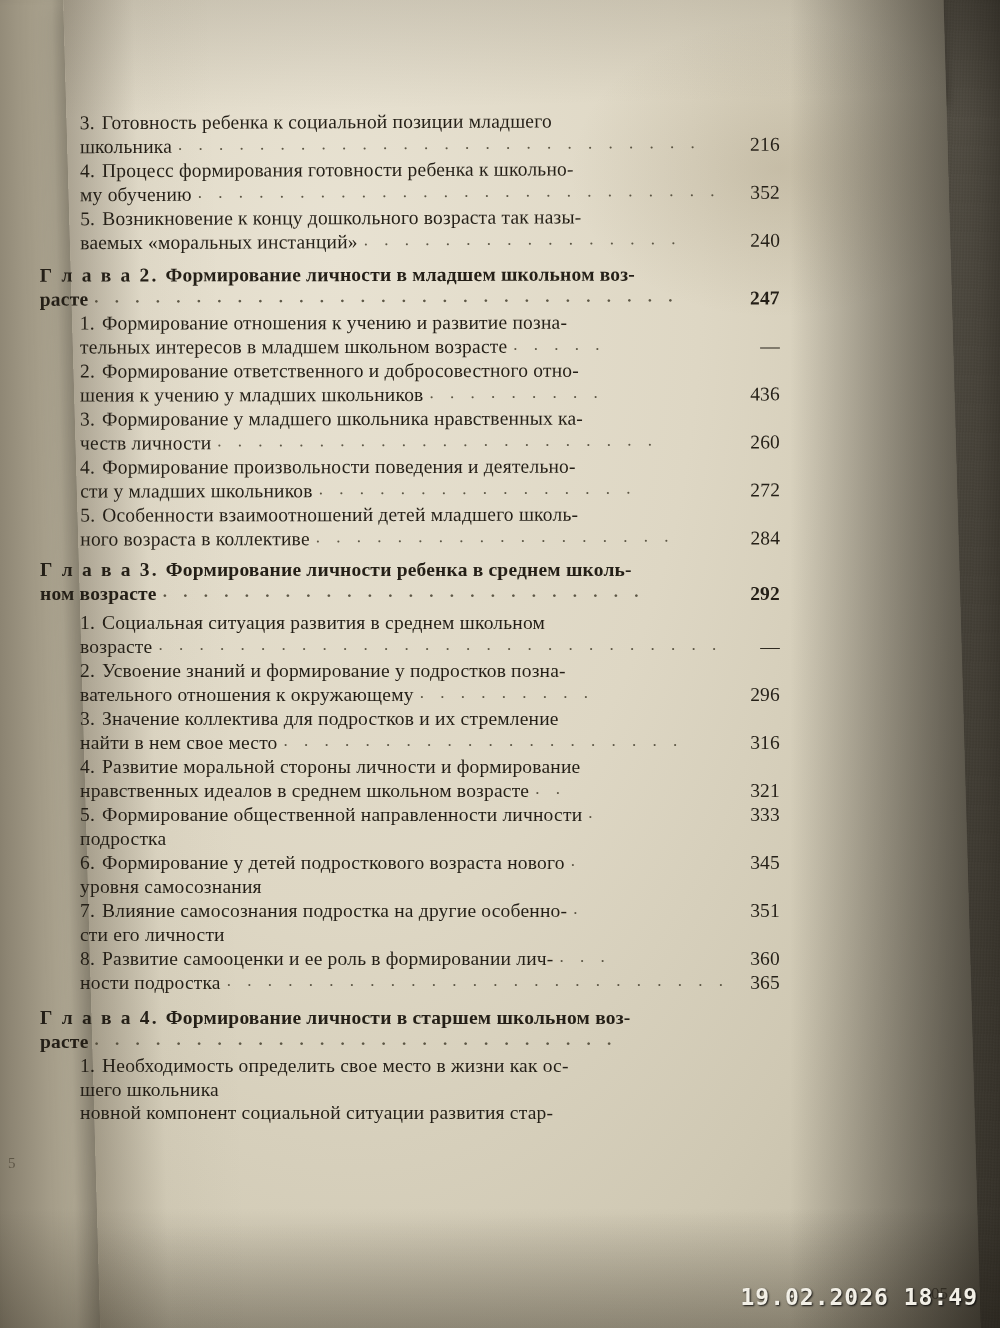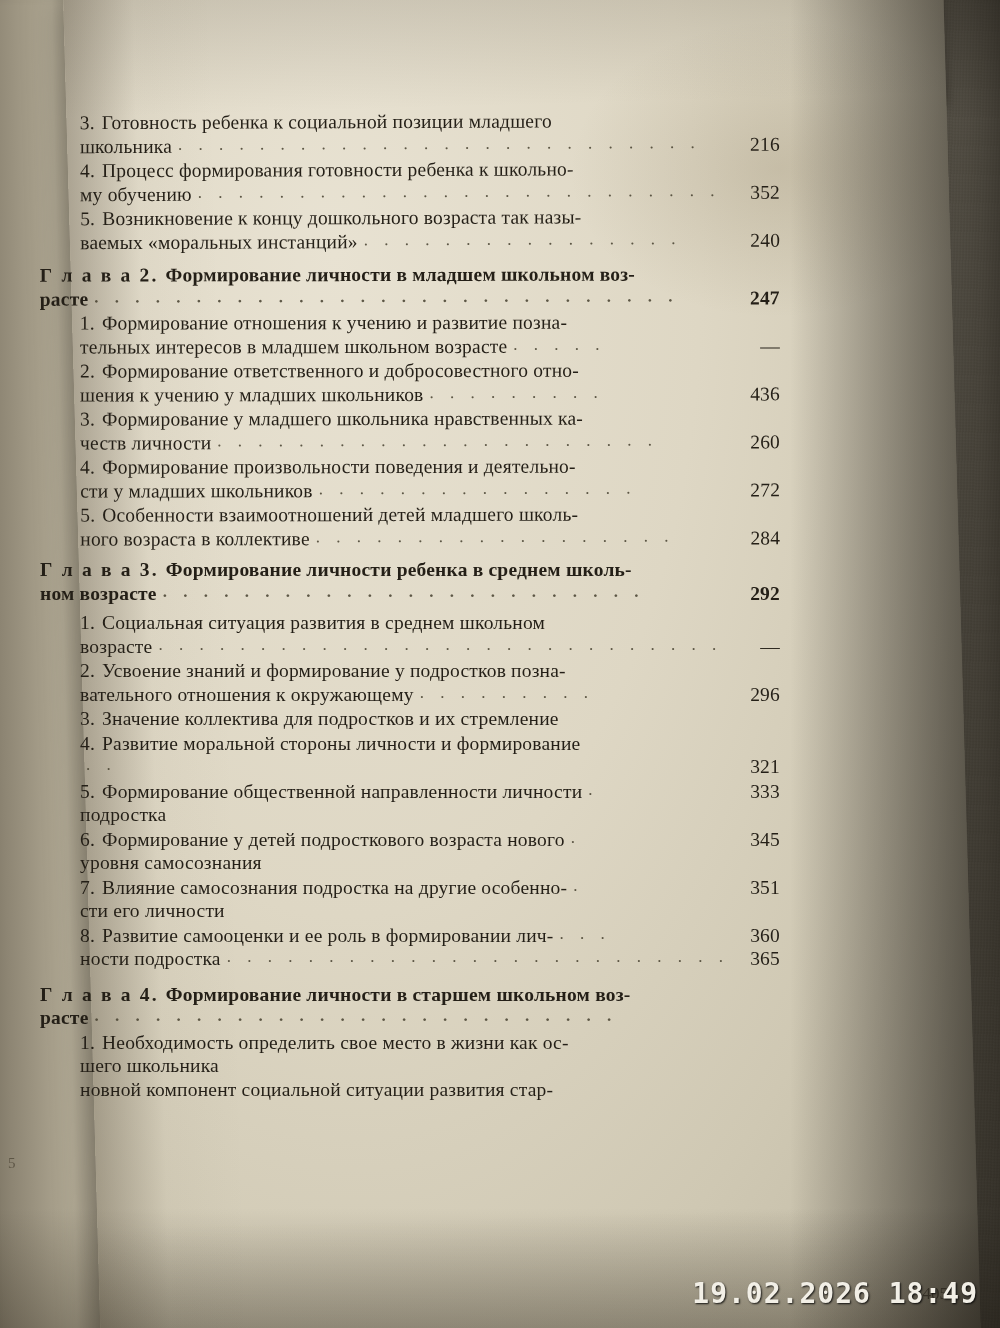--- a/index.html
+++ b/index.html
@@ -149,21 +149,21 @@
   
   .block-a { transform: rotate(-0.2deg); }
   .block-b { transform: rotate(-0.1deg); }
   
   .timestamp {
     position: absolute;
     right: 22px;
     bottom: 18px;
     color: #f2efe6;
     font-family: "DejaVu Sans Mono", monospace;
-    font-size: 28px;
+    font-size: 23px;
     letter-spacing: 1px;
     text-shadow: 1px 1px 2px rgba(0,0,0,.85);
     font-weight: bold;
   }
   .folio {
     position: absolute;
     right: 52px;
     bottom: 24px;
     font-size: 17px;
     color: #3b3428;
@@ -342,27 +342,33 @@
           <span class="txt">вательного отношения к окружающему</span>
           <span class="dots">. . . . . . . . .</span>
           <span class="pg">296</span>
         </div>
       </div>
       <div class="entry indent-2">
         <div class="ln">
           <span class="num">3.</span>
           <span class="txt">Значение коллектива для подростков и их стремление</span>
         </div>
+        <div class="ln">
+          <span class="txt">найти в нем свое место</span>
+          <span class="dots">. . . . . . . . . . . . . . . . . . . .</span>
+          <span class="pg">316</span>
+        </div>
       </div>
       <div class="entry indent-2">
         <div class="ln">
           <span class="num">4.</span>
           <span class="txt">Развитие моральной стороны личности и формирование</span>
         </div>
         <div class="ln">
+          <span class="txt">нравственных идеалов в среднем школьном возрасте</span>
           <span class="dots">. .</span>
           <span class="pg">321</span>
         </div>
       </div>
       <div class="entry indent-2">
         <div class="ln">
           <span class="num">5.</span>
           <span class="txt">Формирование общественной направленности личности</span>
           <span class="dots">.</span>
           <span class="pg">333</span>

